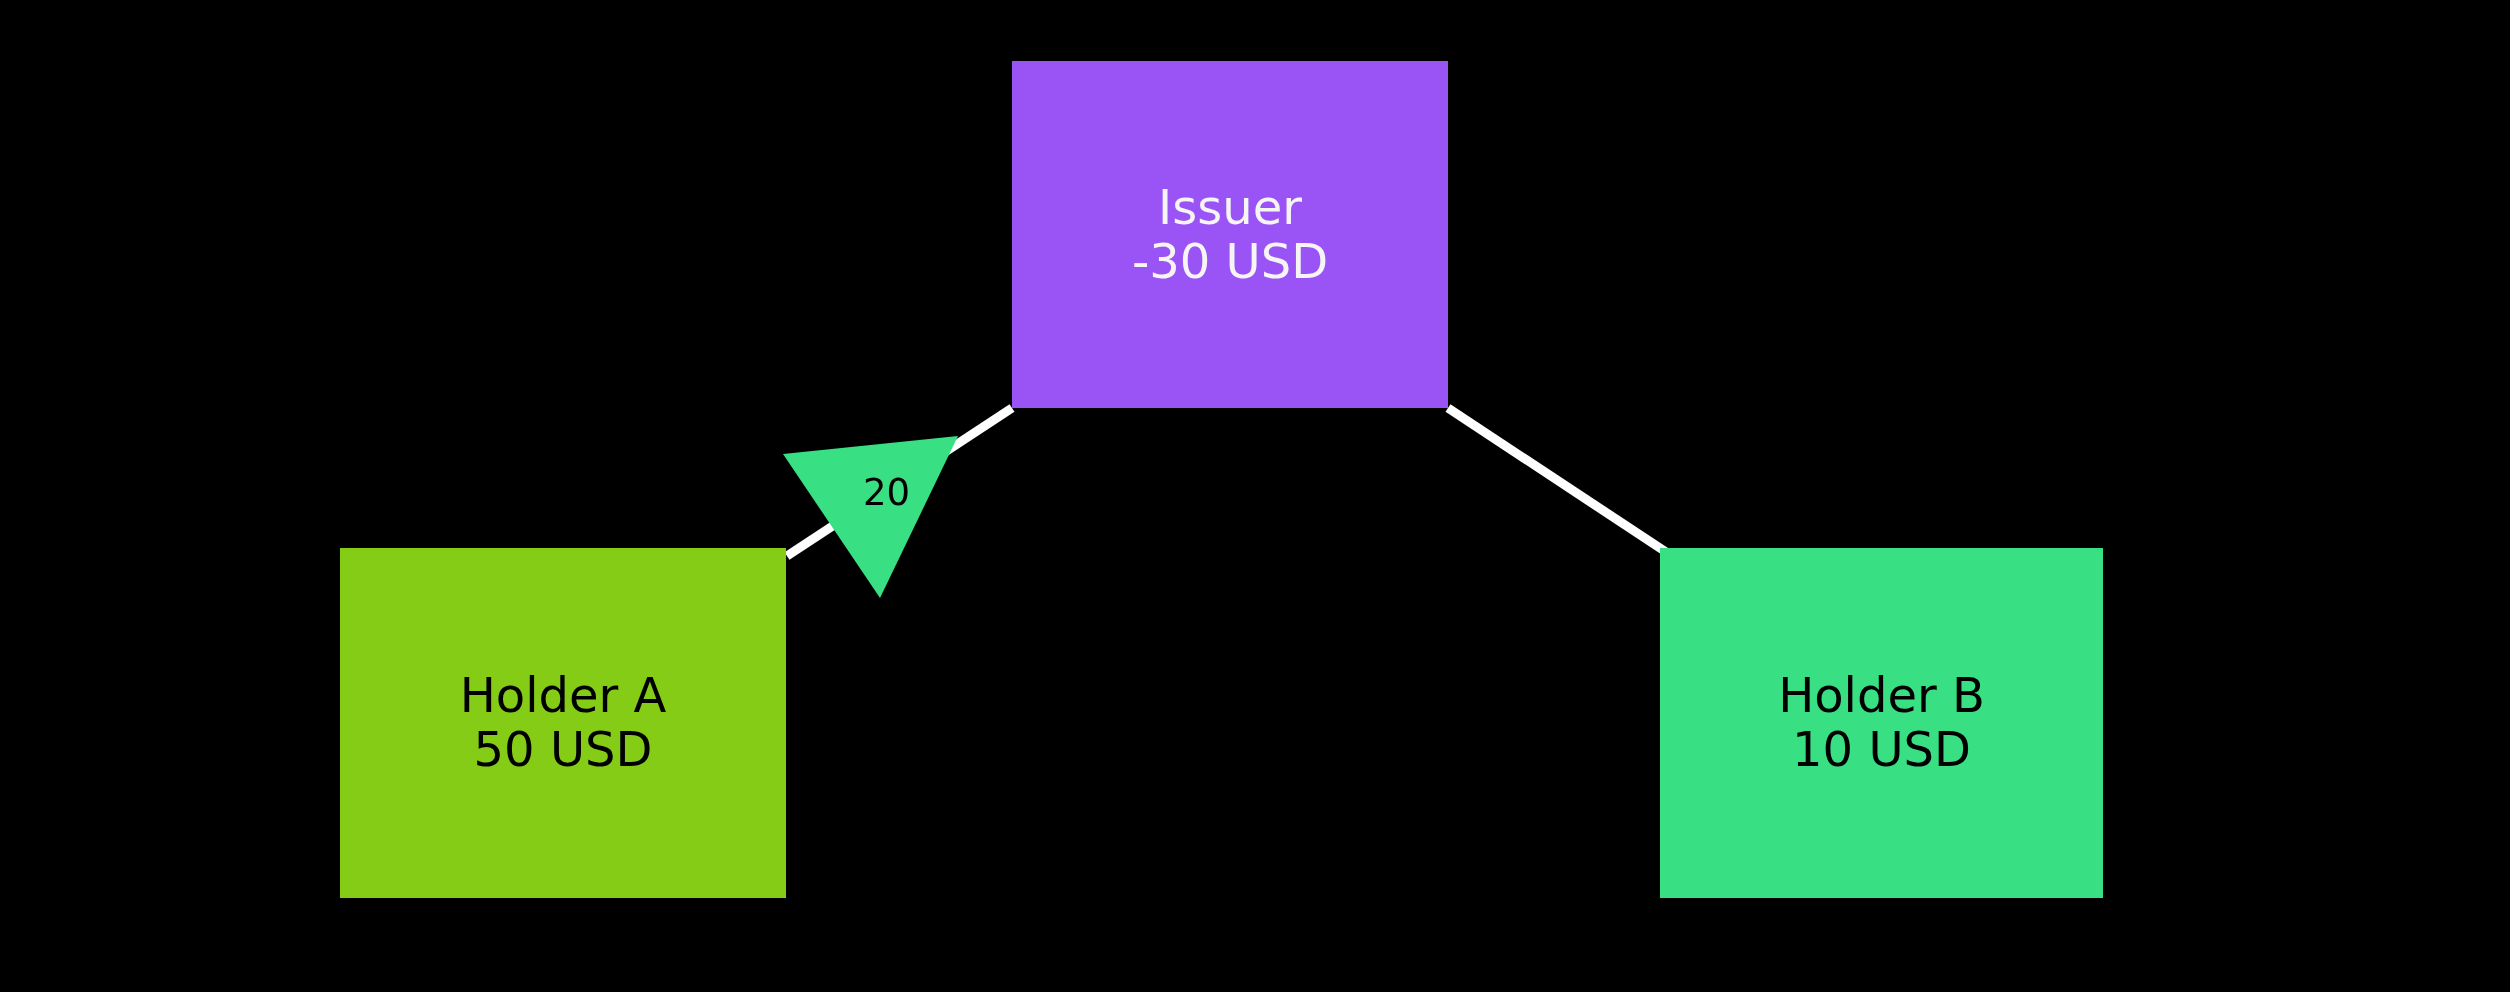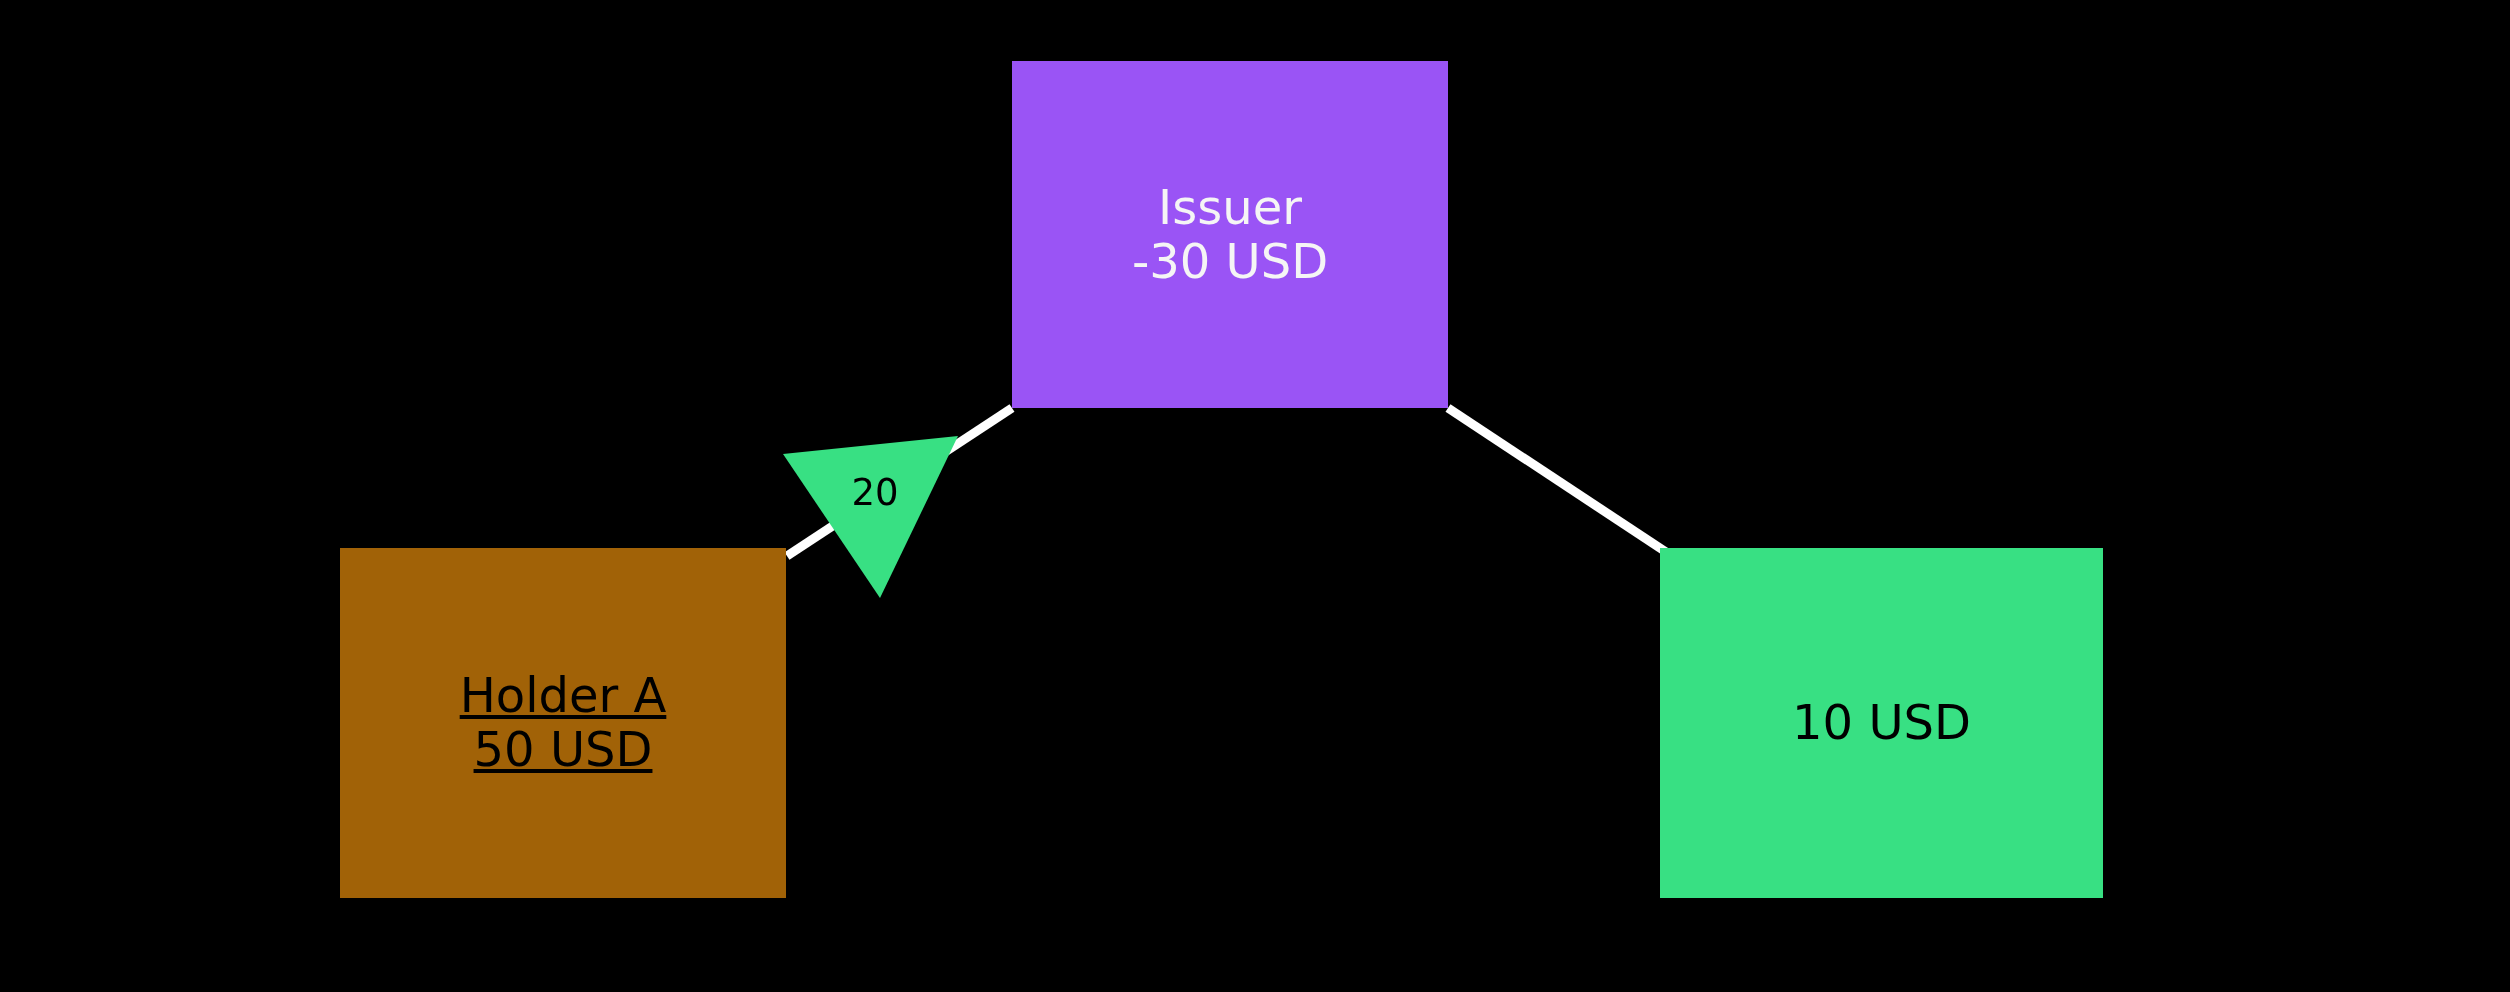--- a/index.html
+++ b/index.html
@@ -64,21 +64,21 @@
     height: 350px;
     background: #38E083;
     color: #000000;
     font-size: 48px;
   }
   #edge-label-20 {
     position: absolute;
     left: 840px;
     top: 474px;
     width: 70px;
-    text-align: center;
+    text-align: right;
     color: #000000;
     font-size: 37px;
     line-height: 1;
   }
 </style>
 </head>
 <body>
 
 <div id="diagram-canvas" style="width: 2307px; height: 992px; background: rgb(0, 0, 0);">
 
@@ -86,24 +86,25 @@
     <line x1="1012" y1="408" x2="787" y2="556" stroke="#FFFFFF" stroke-width="9" stroke-linecap="butt"></line>
     <line x1="1448" y1="408" x2="1672" y2="556" stroke="#FFFFFF" stroke-width="9" stroke-linecap="butt"></line>
     <polygon points="783,454 958,436 880,598" fill="#38E083"></polygon>
   </svg>
 
   <div class="node" id="node-issuer" style="left: 1012px; top: 61px; width: 436px; height: 347px; background: rgb(154, 84, 245);">
     <span class="node-line">Issuer</span>
     <span class="node-line">-30 USD</span>
   </div>
 
-  <div class="node" id="node-holder-a" style="left: 340px; top: 548px; width: 446px; height: 350px; background: #a16207; text-decoration: underline;">
+  <div class="node" id="node-holder-a" style="left: 340px; top: 548px; width: 446px; height: 350px; background: #84cc16;">
     <span class="node-line">Holder A</span>
     <span class="node-line">50 USD</span>
   </div>
 
   <div class="node" id="node-holder-b" style="left: 1660px; top: 548px; width: 443px; height: 350px; background: rgb(56, 224, 131);">
+    <span class="node-line">Holder B</span>
     <span class="node-line">10 USD</span>
   </div>
 
   <div id="edge-label-20">20</div>
 
 </div>
 
 </body></html>

